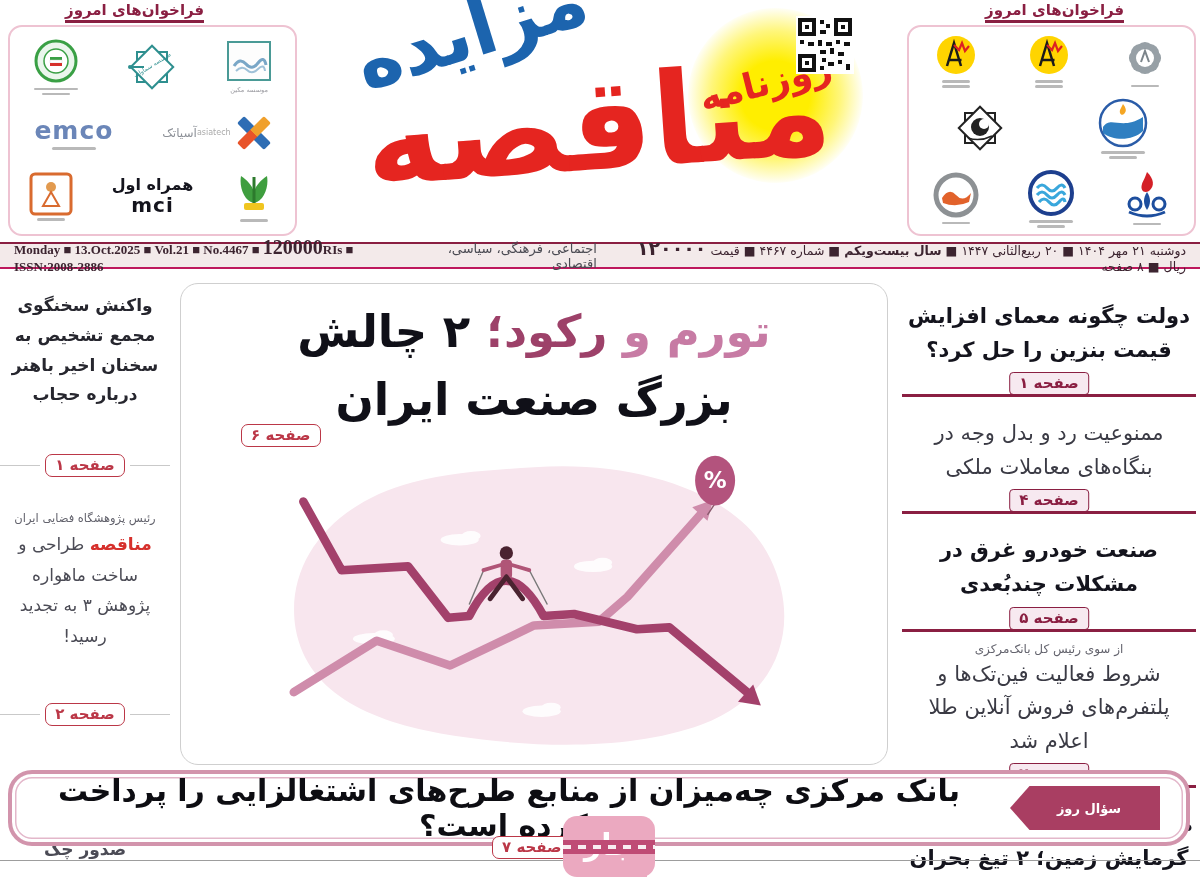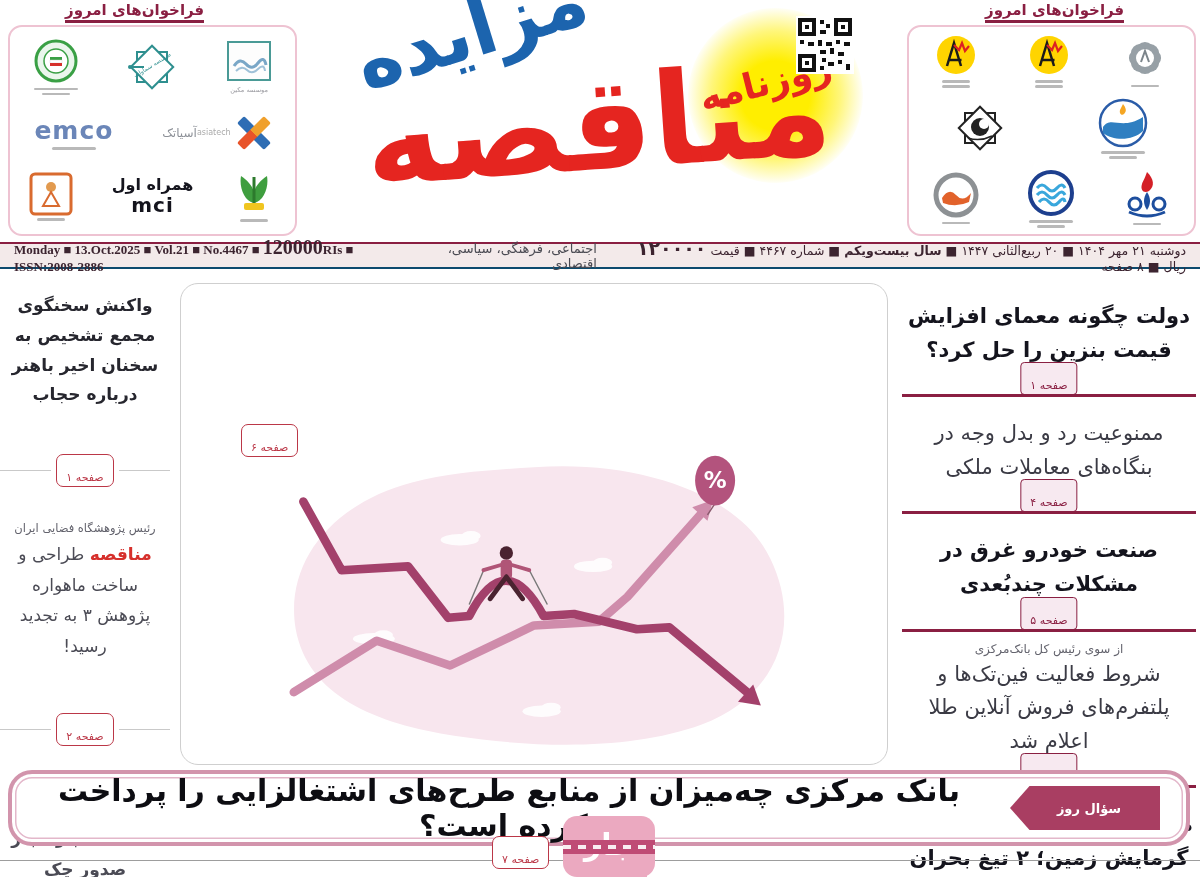--- a/index.html
+++ b/index.html
@@ -35,31 +35,31 @@
         background:radial-gradient(circle,#ffee00 28%,#fff67a 52%,rgba(255,246,0,0) 72%);}
   .m-ribbon{position:absolute;left:398px;top:62px;font-size:36px;font-weight:800;color:#e52520;
             transform:rotate(-14deg);direction:rtl;z-index:4;}
   .m-blue{position:absolute;left:6px;top:-14px;width:330px;text-align:center;font-size:76px;font-weight:800;
           color:#1c64ae;transform:rotate(-17deg);direction:rtl;z-index:2;}
   .m-red{position:absolute;left:18px;top:42px;width:560px;text-align:center;font-size:128px;font-weight:800;
          color:#e52520;transform:rotate(-4deg);direction:rtl;z-index:3;line-height:1.3;}
   .qr{position:absolute;left:496px;top:16px;z-index:5;}
   
   .infobar{position:absolute;left:0;top:242px;width:100%;height:27px;background:#f3eaea;
-           border-top:2px solid #8a1f42;border-bottom:2px solid #0c4a6e;box-sizing:border-box;
+           border-top:2px solid #8a1f42;border-bottom:2px solid #be185d;box-sizing:border-box;
            display:flex;align-items:center;justify-content:space-between;padding:0 14px;gap:28px;}
   .info-en{direction:ltr;font-family:"Liberation Serif",serif;font-weight:bold;font-size:13px;color:#3c2430;}
   .info-en .big{font-size:20px;}
   .info-center{font-size:13px;color:#4a4a52;direction:rtl;}
   .info-fa{direction:rtl;font-size:12.5px;color:#3c2430;}
   .info-fa .bold{font-weight:800;}
   .info-fa .big{font-size:19px;font-weight:800;}
   
   .pbadge{display:inline-block;border:1.5px solid #bb3747;color:#bb3747;background:#fff;border-radius:7px;
-          font-size:11px;font-weight:400;padding:16px 9px 2px;direction:rtl;white-space:nowrap;}
+          font-size:15px;font-weight:700;padding:1px 9px 2px;direction:rtl;white-space:nowrap;}
   .pbadge.dark{border-color:#8a1f42;color:#8a1f42;background:#f7e9f0;border-radius:4px;}
   
   .left-col{position:absolute;left:0;top:283px;width:170px;text-align:center;direction:rtl;}
   .lc-head1{font-size:17px;font-weight:700;color:#26262e;line-height:1.75;margin:8px 6px 0;}
   .lc-kicker{font-size:11.5px;color:#63636d;margin:34px 4px 4px;}
   .lc-head2{font-size:17px;font-weight:500;color:#4b4b55;line-height:1.8;margin:0 4px;}
   .lc-red{color:#d6302c;font-weight:700;}
   .lc-div{display:flex;align-items:center;gap:5px;margin-top:44px;}
   .lc-div::before,.lc-div::after{content:"";flex:1;border-top:1px solid #c9c9c9;}
   
@@ -318,20 +318,21 @@
     <div class="lc-kicker">رئیس پژوهشگاه فضایی ایران</div>
     <div class="lc-head2"><span class="lc-red">مناقصه</span><span> طراحی و ساخت ماهواره پژوهش ۳ به تجدید رسید!</span></div>
     <div class="lc-div" style="margin-top:52px;">
         <span class="pbadge">صفحه ۲</span>
       </div>
     <div class="lc-head2" style="margin-top:46px;font-weight:600;">شیوه‌نامه تعیین سقف اعتبار مجاز صدور چک</div>
 
   </div>
 
   <div class="main-card">
+    <div class="main-headline"><span class="mh-pink">تورم و </span><span class="mh-maroon">رکود؛</span><span> ۲ چالش بزرگ صنعت ایران</span></div>
     <span class="pbadge mc-badge">صفحه ۶</span>
     <svg class="illu" width="650" height="305" viewBox="0 0 660 320">
       <path d="M330,16 C435,8 545,42 578,112 C612,182 586,256 506,286 C430,314 328,310 248,298 C163,285 93,256 80,186 C68,116 118,54 202,32 C244,21 286,19 330,16 Z" fill="#f8e6ee"></path>
       <g fill="#ffffff" opacity="0.9">
         <ellipse cx="252" cy="92" rx="20" ry="6"></ellipse>
           <ellipse cx="264" cy="88" rx="10" ry="5"></ellipse>
         <ellipse cx="392" cy="120" rx="20" ry="6"></ellipse>
           <ellipse cx="402" cy="116" rx="10" ry="5"></ellipse>
         <ellipse cx="162" cy="196" rx="22" ry="6"></ellipse>
           <ellipse cx="172" cy="192" rx="10" ry="5"></ellipse>

